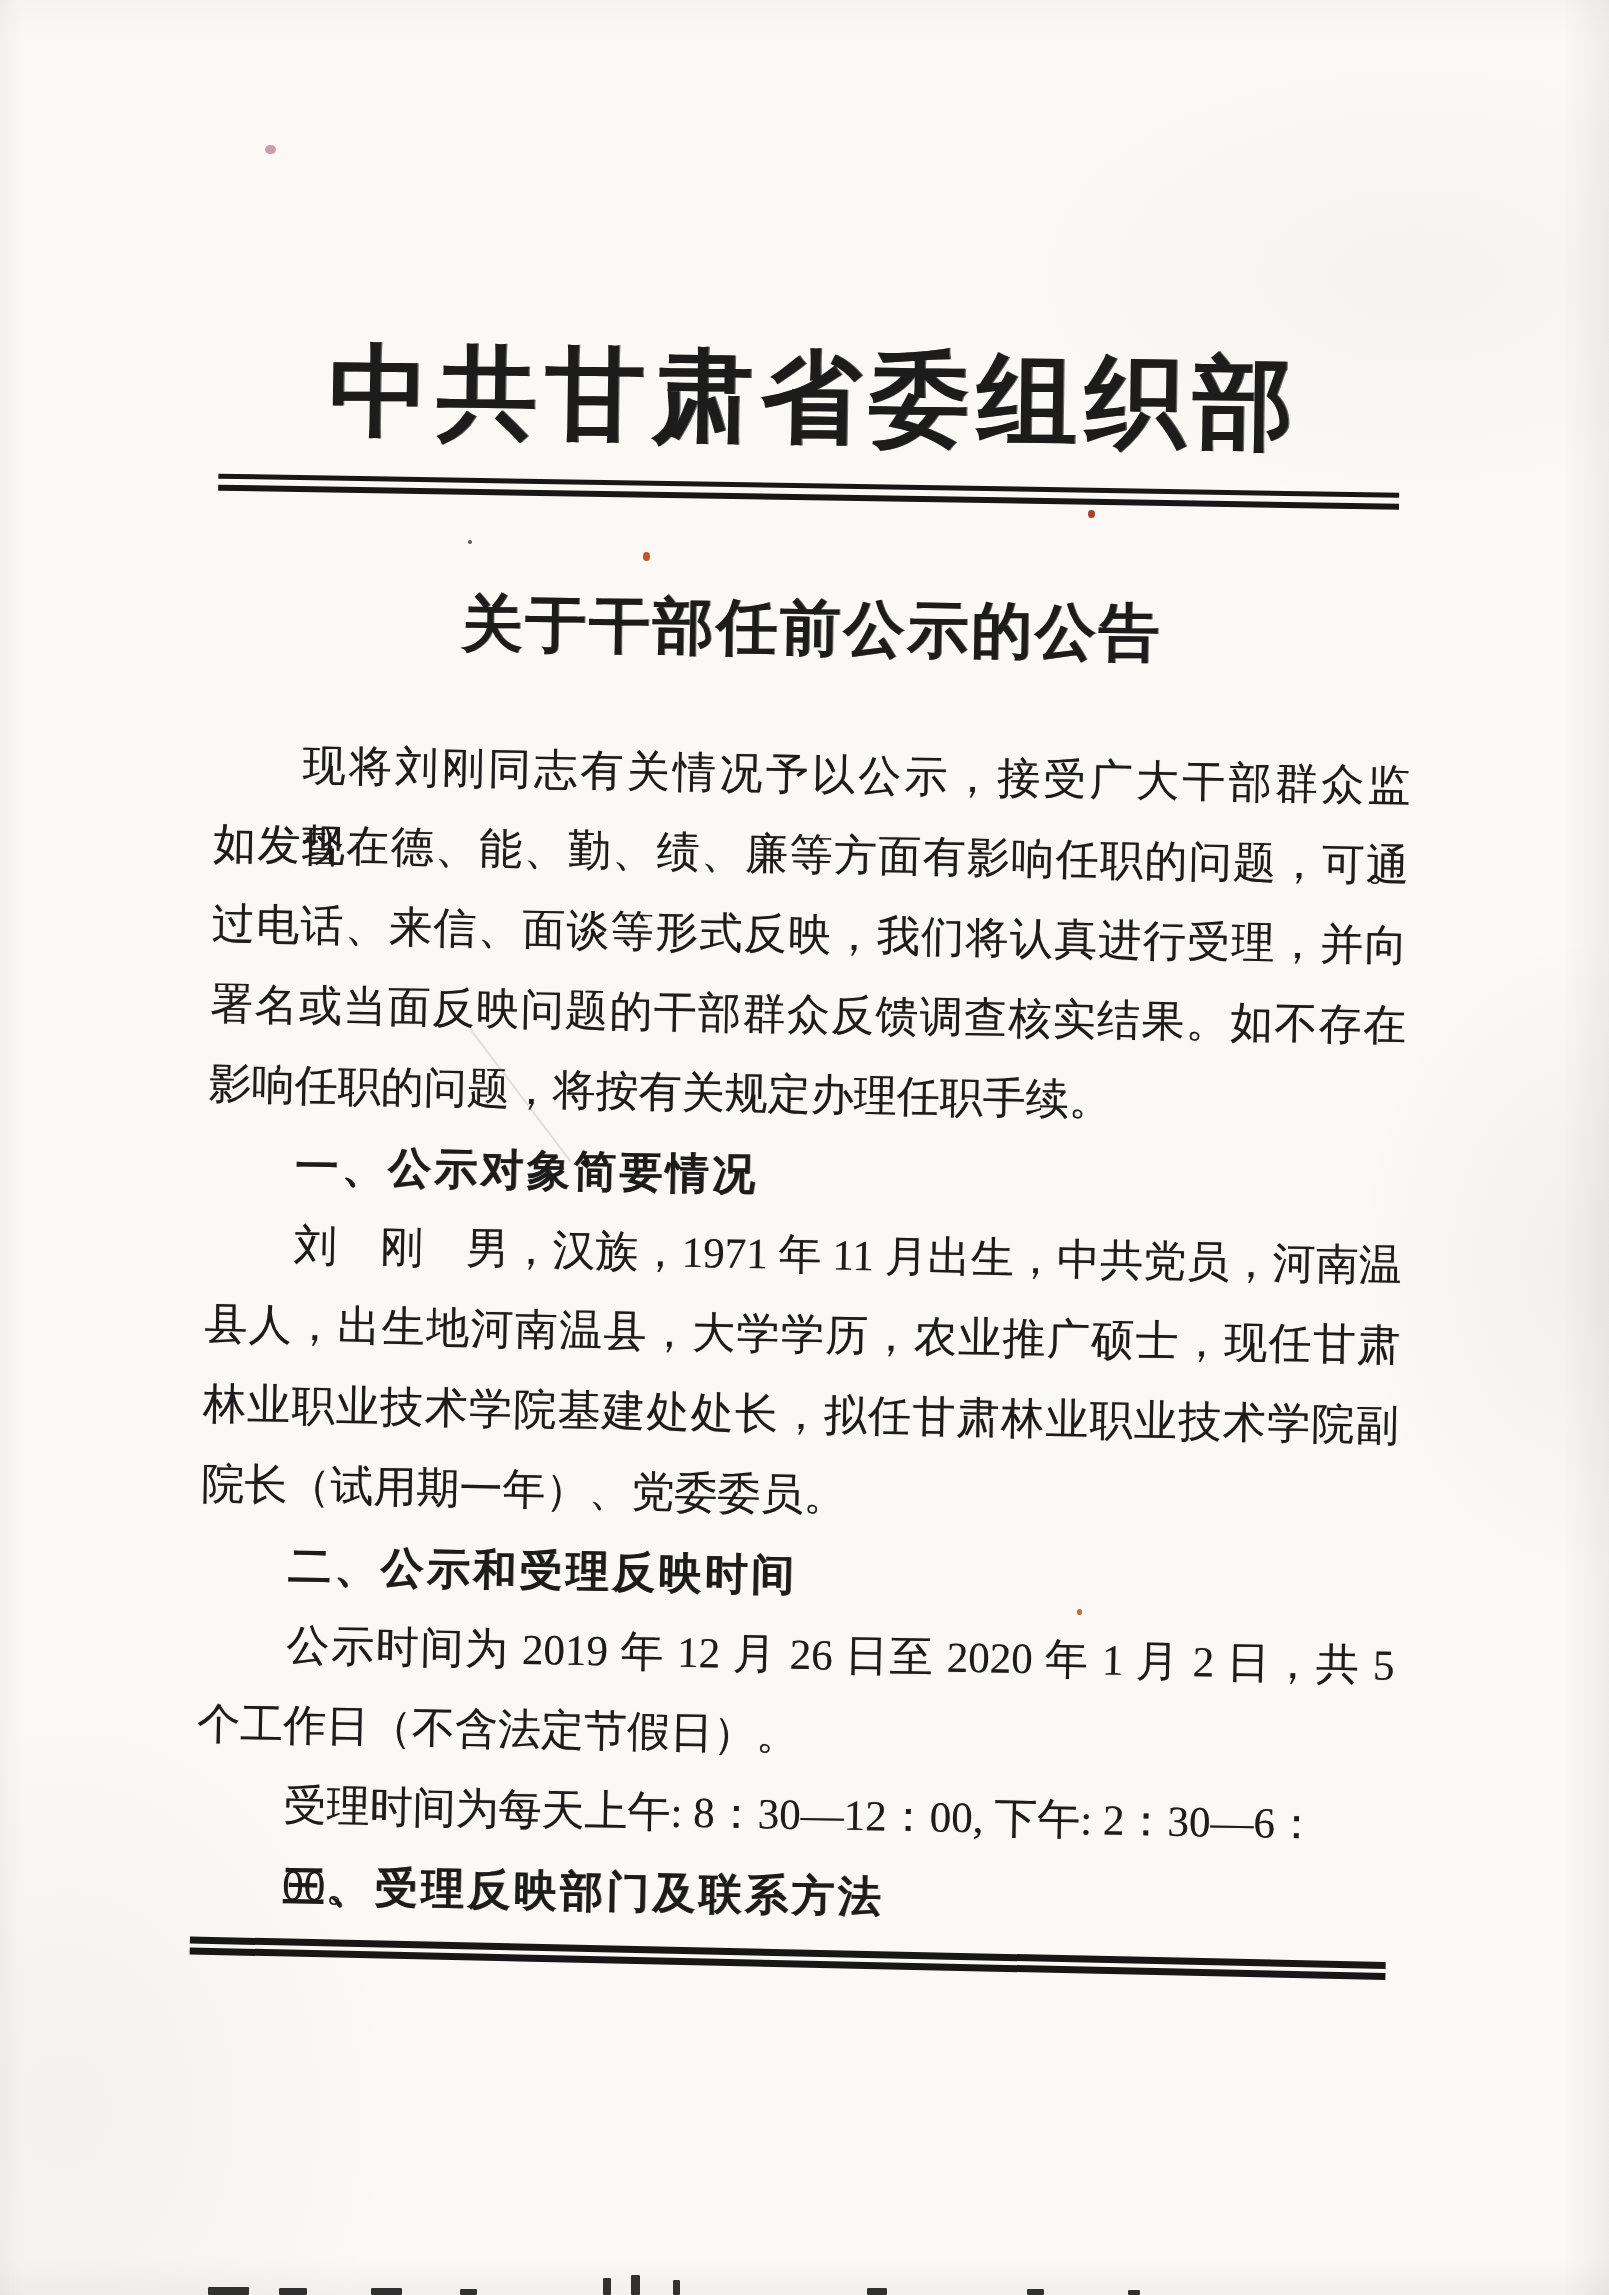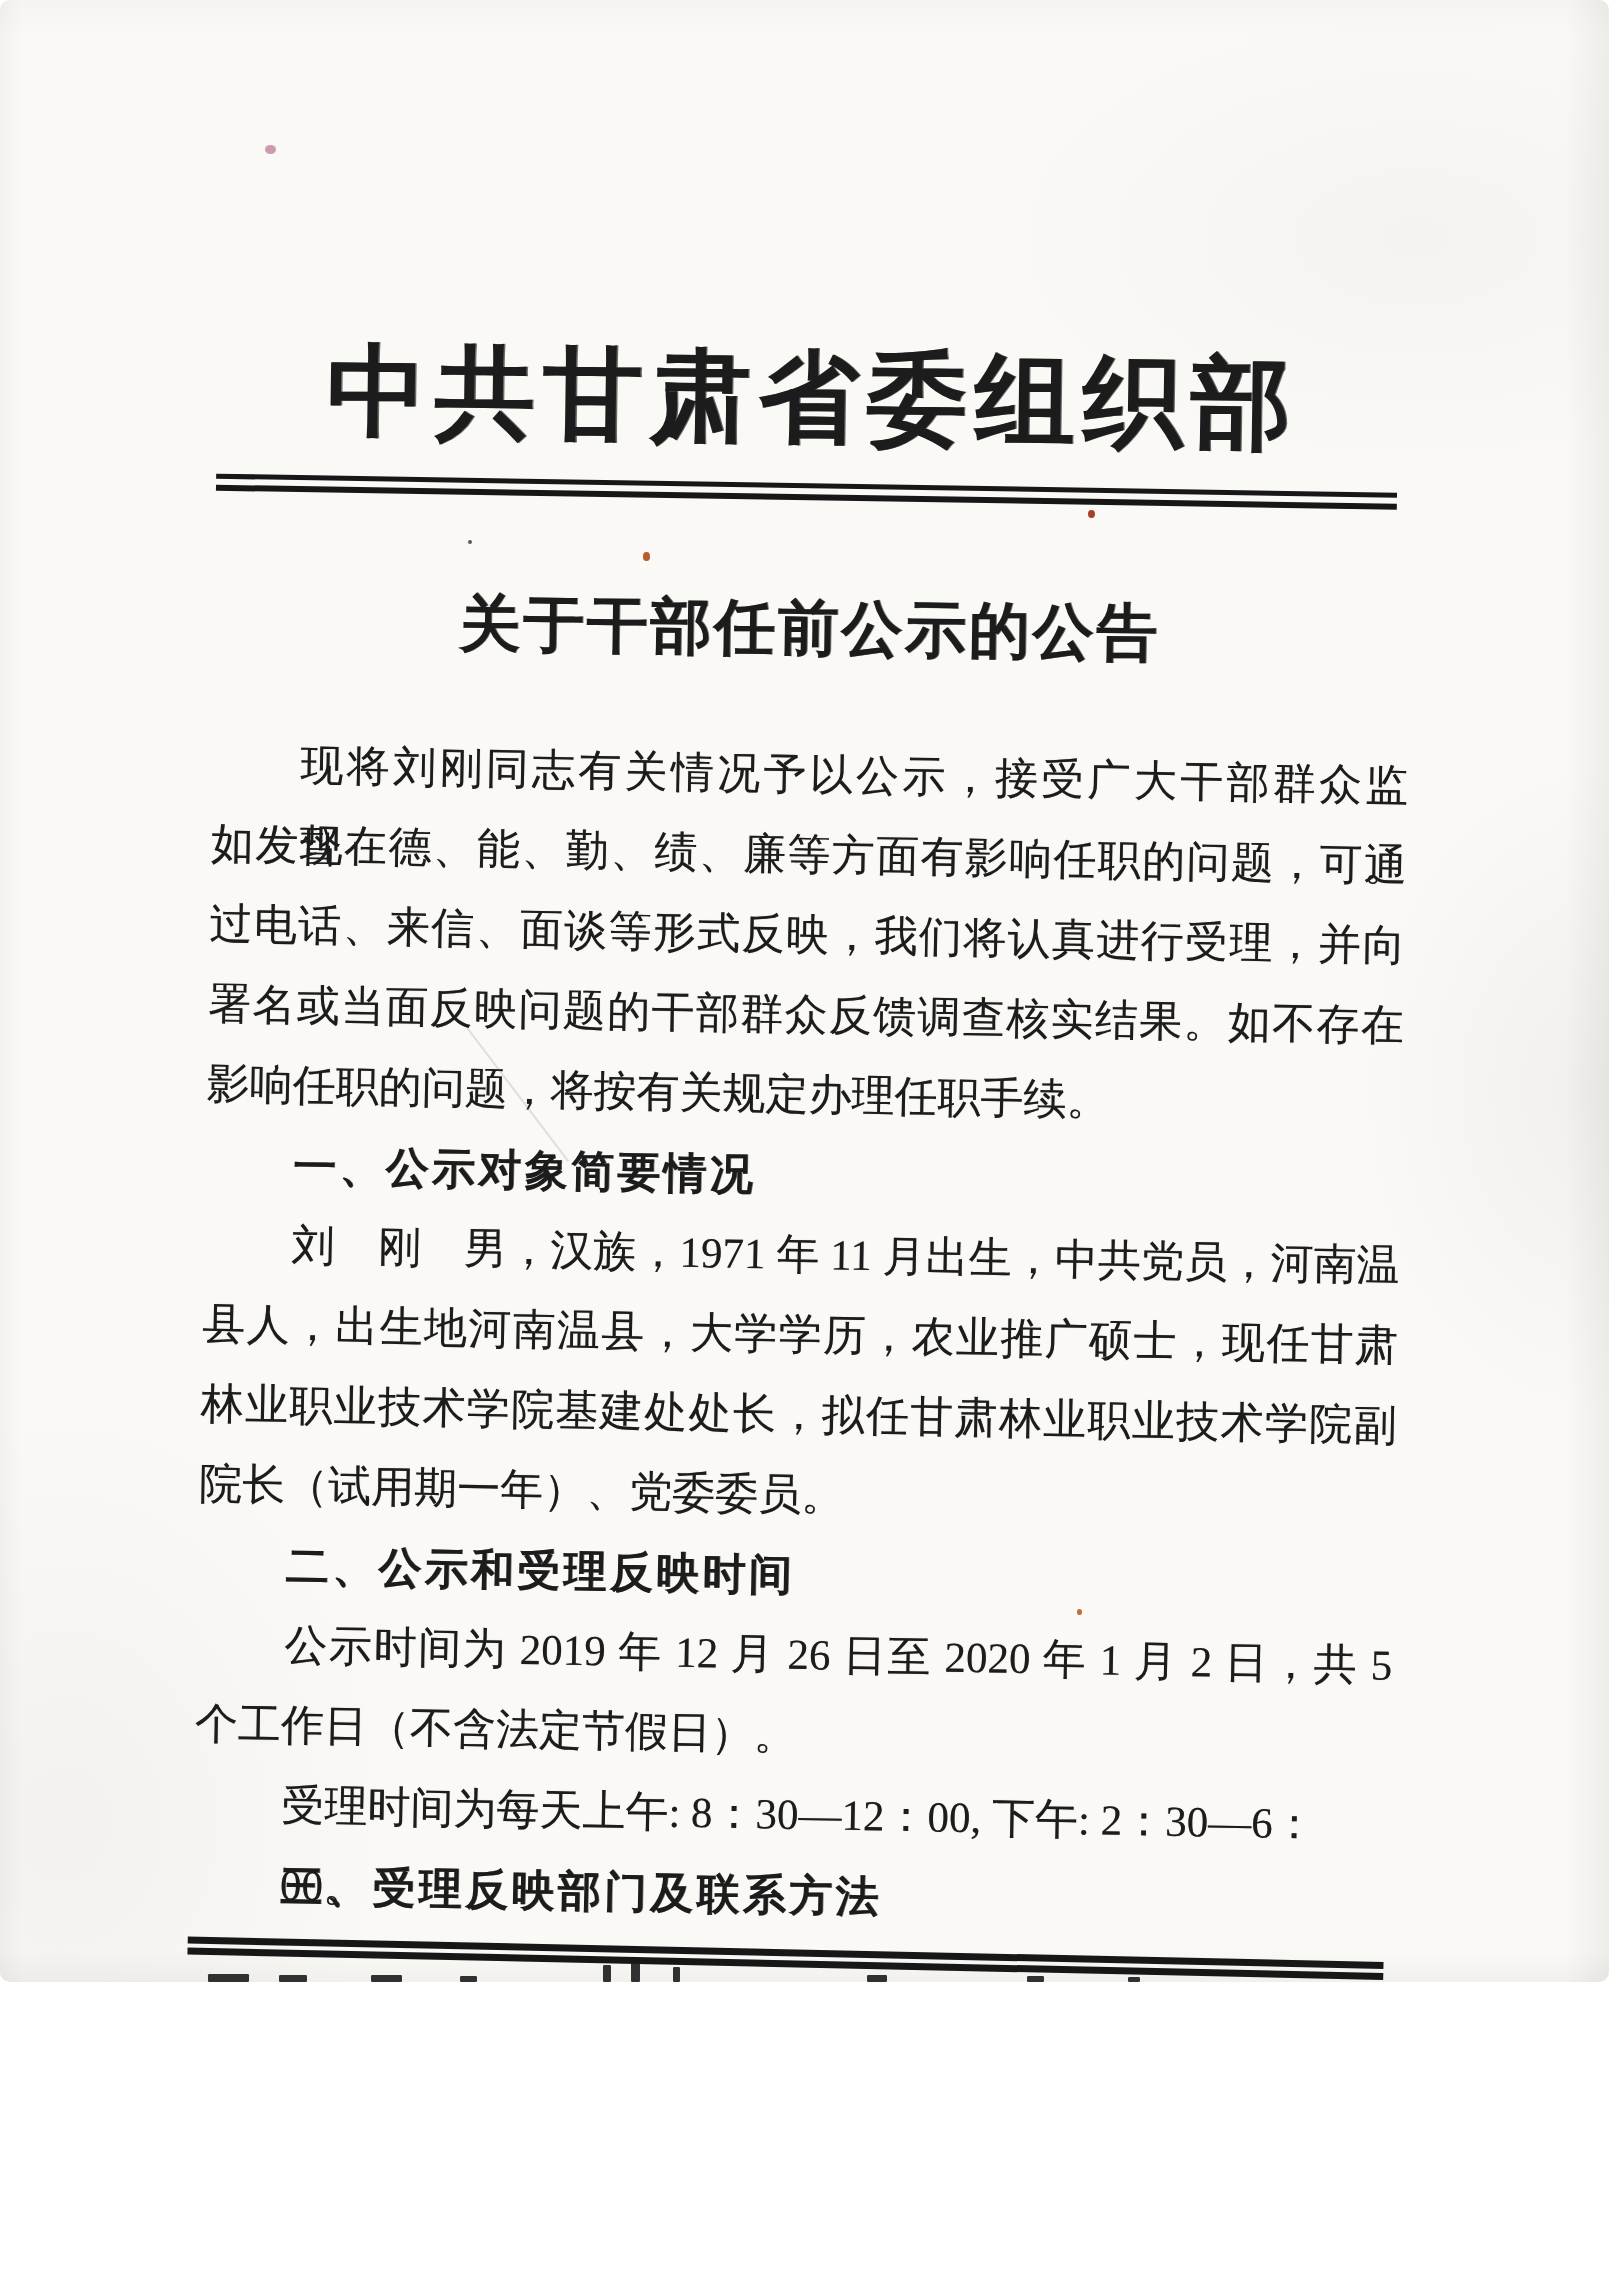--- a/index.html
+++ b/index.html
@@ -3,29 +3,28 @@
 <meta charset="utf-8">
 <style>
   :root{
     --paper:#faf9f6;
     --ink:#1c1c1c;
     --rule:#171717;
   }
   html,body{margin:0;padding:0;}
   body{width:1609px;height:2295px;}
   .page{
-    position:relative;width:1609px;height:1982px;overflow:hidden;
+    position:relative;width:1609px;height:2295px;overflow:hidden;
     background:
       radial-gradient(ellipse 601px 334px at 88% 12%, rgba(120,110,100,0.045), transparent 70%),
       radial-gradient(ellipse 468px 601px at 4% 92%, rgba(100,95,90,0.05), transparent 70%),
       radial-gradient(ellipse 334px 468px at 99% 55%, rgba(90,85,80,0.06), transparent 70%),
       linear-gradient(90deg, rgba(0,0,0,0.03) 0%, transparent 1.4%, transparent 97.2%, rgba(0,0,0,0.05) 100%),
       linear-gradient(180deg, rgba(0,0,0,0.02) 0%, transparent 2%, transparent 98.4%, rgba(0,0,0,0.035) 100%),
       var(--paper);
-    border-radius: 10px;
   }
   .content{position:absolute;inset:0;transform:rotate(0.8deg);}
   .org-title{
     position:absolute;top:337px;left:0;width:100%;text-align:center;
     font-family:"Liberation Sans","DejaVu Sans",sans-serif;
     font-weight:900;font-size:100px;line-height:1.2;letter-spacing:8px;
     color:var(--ink);text-shadow:1.3px 0 0 rgba(10,10,10,0.6);
   }
   .rule{position:absolute;transform-origin:left center;}
   .rule .rl{background:var(--rule);}

